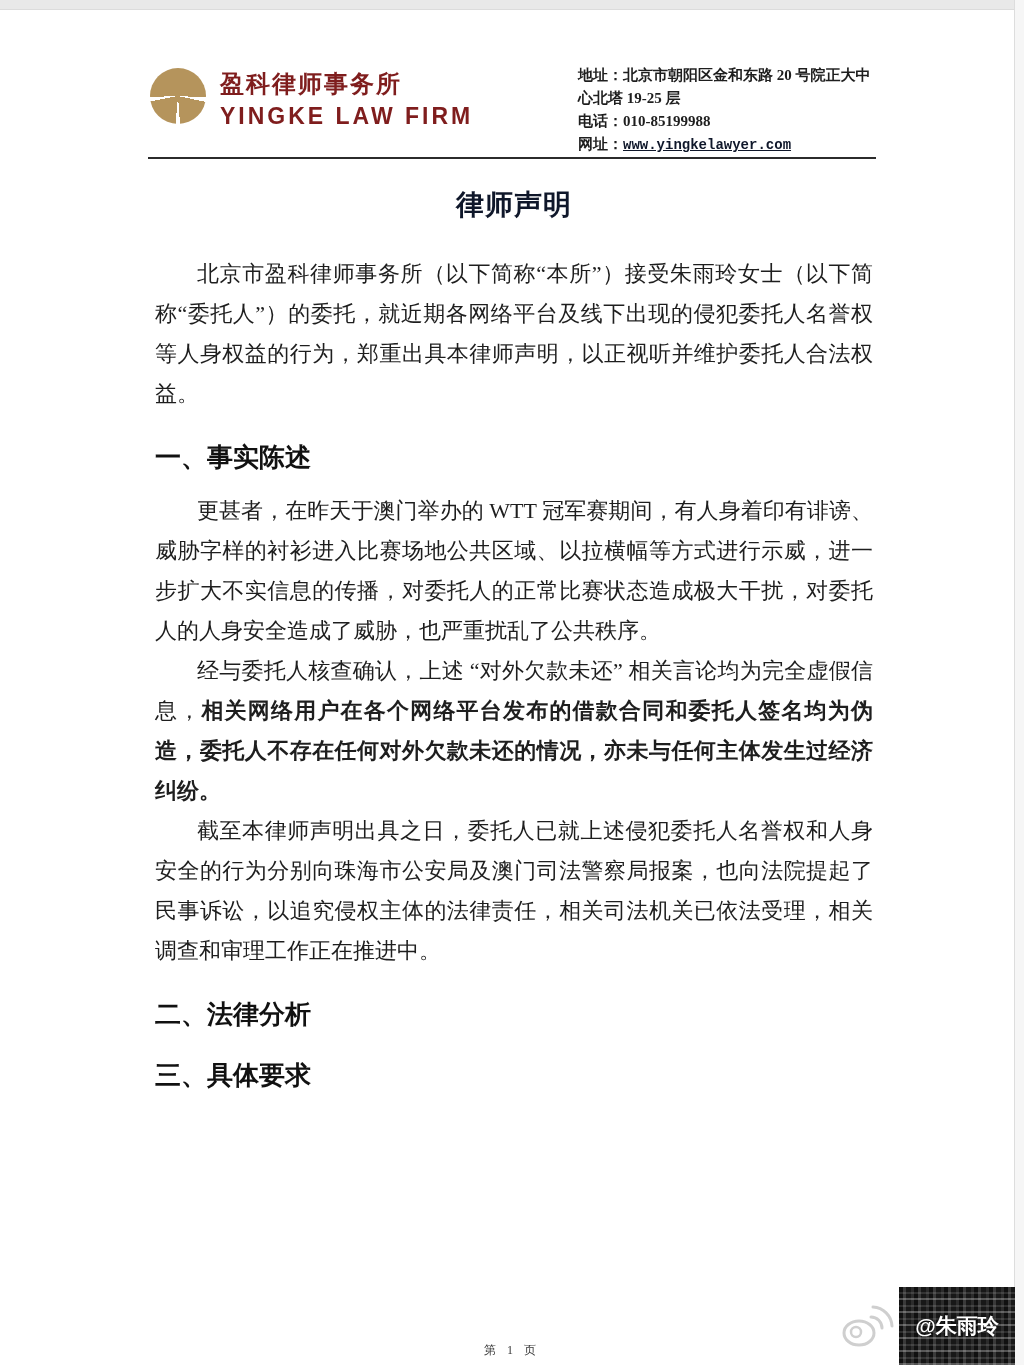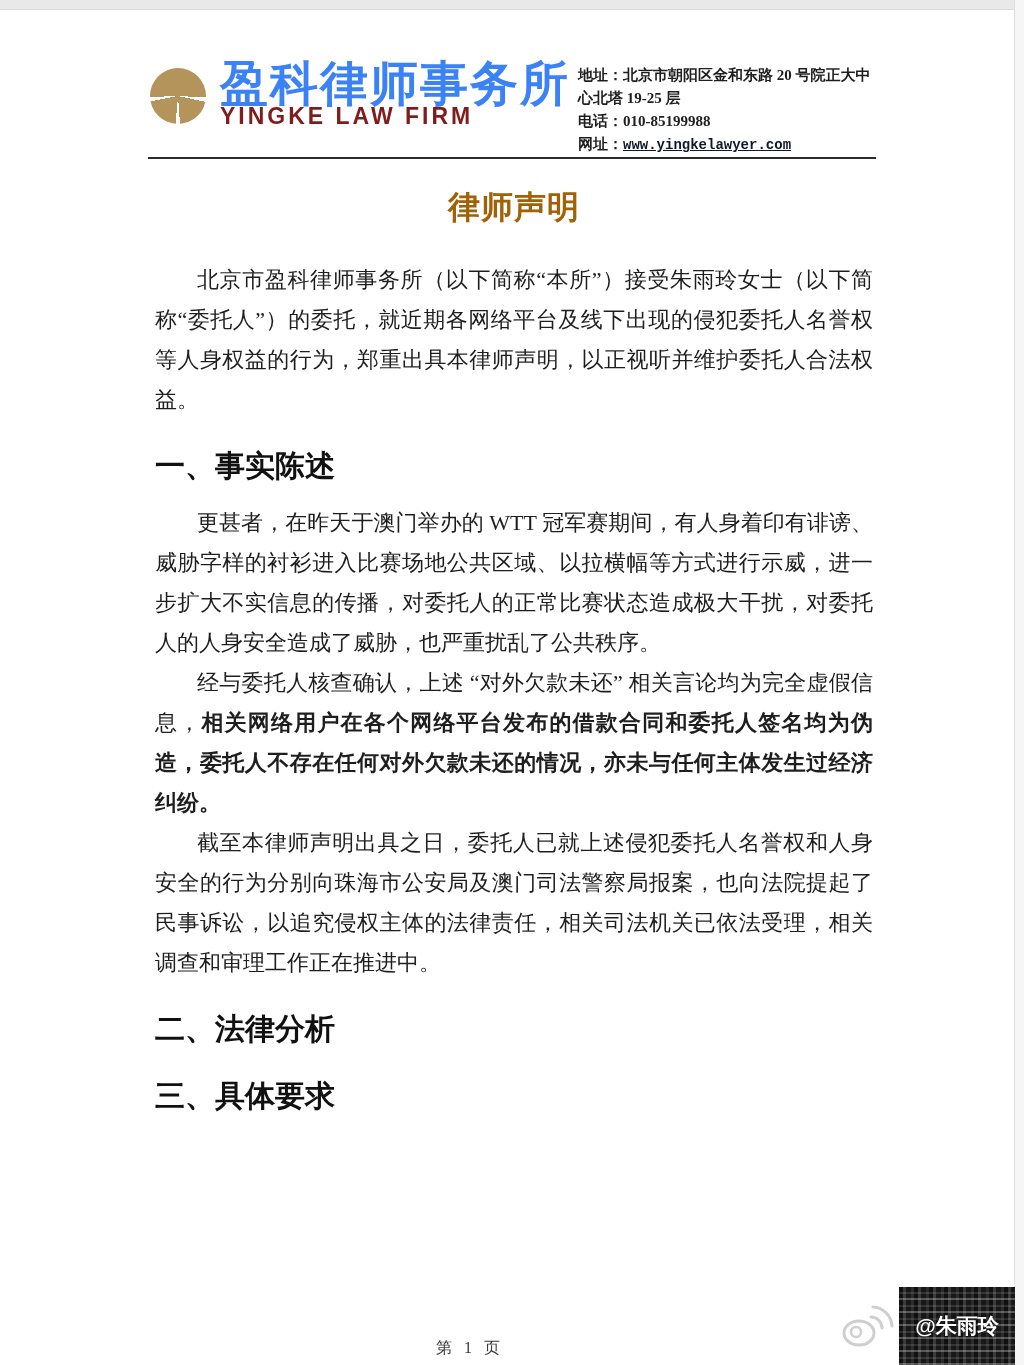--- a/index.html
+++ b/index.html
@@ -15,36 +15,36 @@
   .brand { display:flex; align-items:center; gap:14px; }
   .logo-mark {
     width:56px; height:56px; border-radius:50%;
     background:conic-gradient(from 0deg,
       #b5945c 0deg 93deg,  #ffffff 93deg 102deg,
       #b5945c 102deg 176deg, #ffffff 176deg 185deg,
       #b5945c 185deg 259deg, #ffffff 259deg 268deg,
       #b5945c 268deg 360deg);
   }
   .brand-text { display:flex; flex-direction:column; }
-  .brand-cn { font-family:"Liberation Sans","DejaVu Sans",sans-serif; font-weight:bold; font-size:48px; line-height:40px; color:#3b82f6; letter-spacing:2px; }
+  .brand-cn { font-family:"Liberation Sans","DejaVu Sans",sans-serif; font-weight:bold; font-size:24px; line-height:40px; color:#7f1d1d; letter-spacing:2px; }
   .brand-en { font-family:"Liberation Sans","DejaVu Sans",sans-serif; font-weight:bold; font-size:23px; line-height:24px; color:#7f1d1d; letter-spacing:3px; }
 
   .contact { width:298px; font-size:15px; line-height:23px; color:#1e1e1e;font-weight:bold; }
   .contact-line { white-space:normal; }
   .site-link { color:#0f172a; text-decoration:underline; font-family:"Liberation Mono","DejaVu Sans Mono",monospace; font-size:14px; }
 
   .header-rule { position:absolute; top:157px; left:148px; width:728px; height:0; border-top:2px solid #2b2b2b; }
 
   .doc { position:absolute; top:180px; left:155px; width:718px; }
-  .doc-title { text-align:center; font-size:32px; font-weight:bold; letter-spacing:1px; margin:6px 0 30px 0; color:#a16207; }
+  .doc-title { text-align:center; font-size:28px; font-weight:bold; letter-spacing:1px; margin:6px 0 30px 0; color:#0f172a; }
   .para { font-size:22px; line-height:40px; text-align:justify; text-indent:42px; margin:0; }
-  .sec-heading { font-size:30px; font-weight:bold; margin:26px 0 16px 0; color:#111; }
+  .sec-heading { font-size:26px; font-weight:bold; margin:26px 0 16px 0; color:#111; }
   .bold-run { font-weight:bold; }
 
-  .page-footer { position:absolute; bottom:6px; left:0; width:940px; text-align:center; font-size:16px; color:#3a3a3a; letter-spacing:4px; }
+  .page-footer { position:absolute; bottom:6px; left:0; width:1024px; text-align:center; font-size:12px; color:#3a3a3a; letter-spacing:4px; }
 
   .watermark { position:absolute; right:9px; bottom:0; display:flex; align-items:flex-end; }
   .weibo-icon { margin:0 4px 16px 0; opacity:.85; }
   .qr-block {
     width:116px; height:78px; position:relative; display:flex; align-items:center; justify-content:center;
     background-color:#1c1c1c;
     background-image:
       repeating-linear-gradient(0deg, rgba(255,255,255,.28) 0 2px, transparent 2px 6px, rgba(255,255,255,.12) 6px 8px, transparent 8px 13px),
       repeating-linear-gradient(90deg, #101010 0 4px, #3a3a3a 4px 7px, #181818 7px 12px, #2c2c2c 12px 15px);
   }

